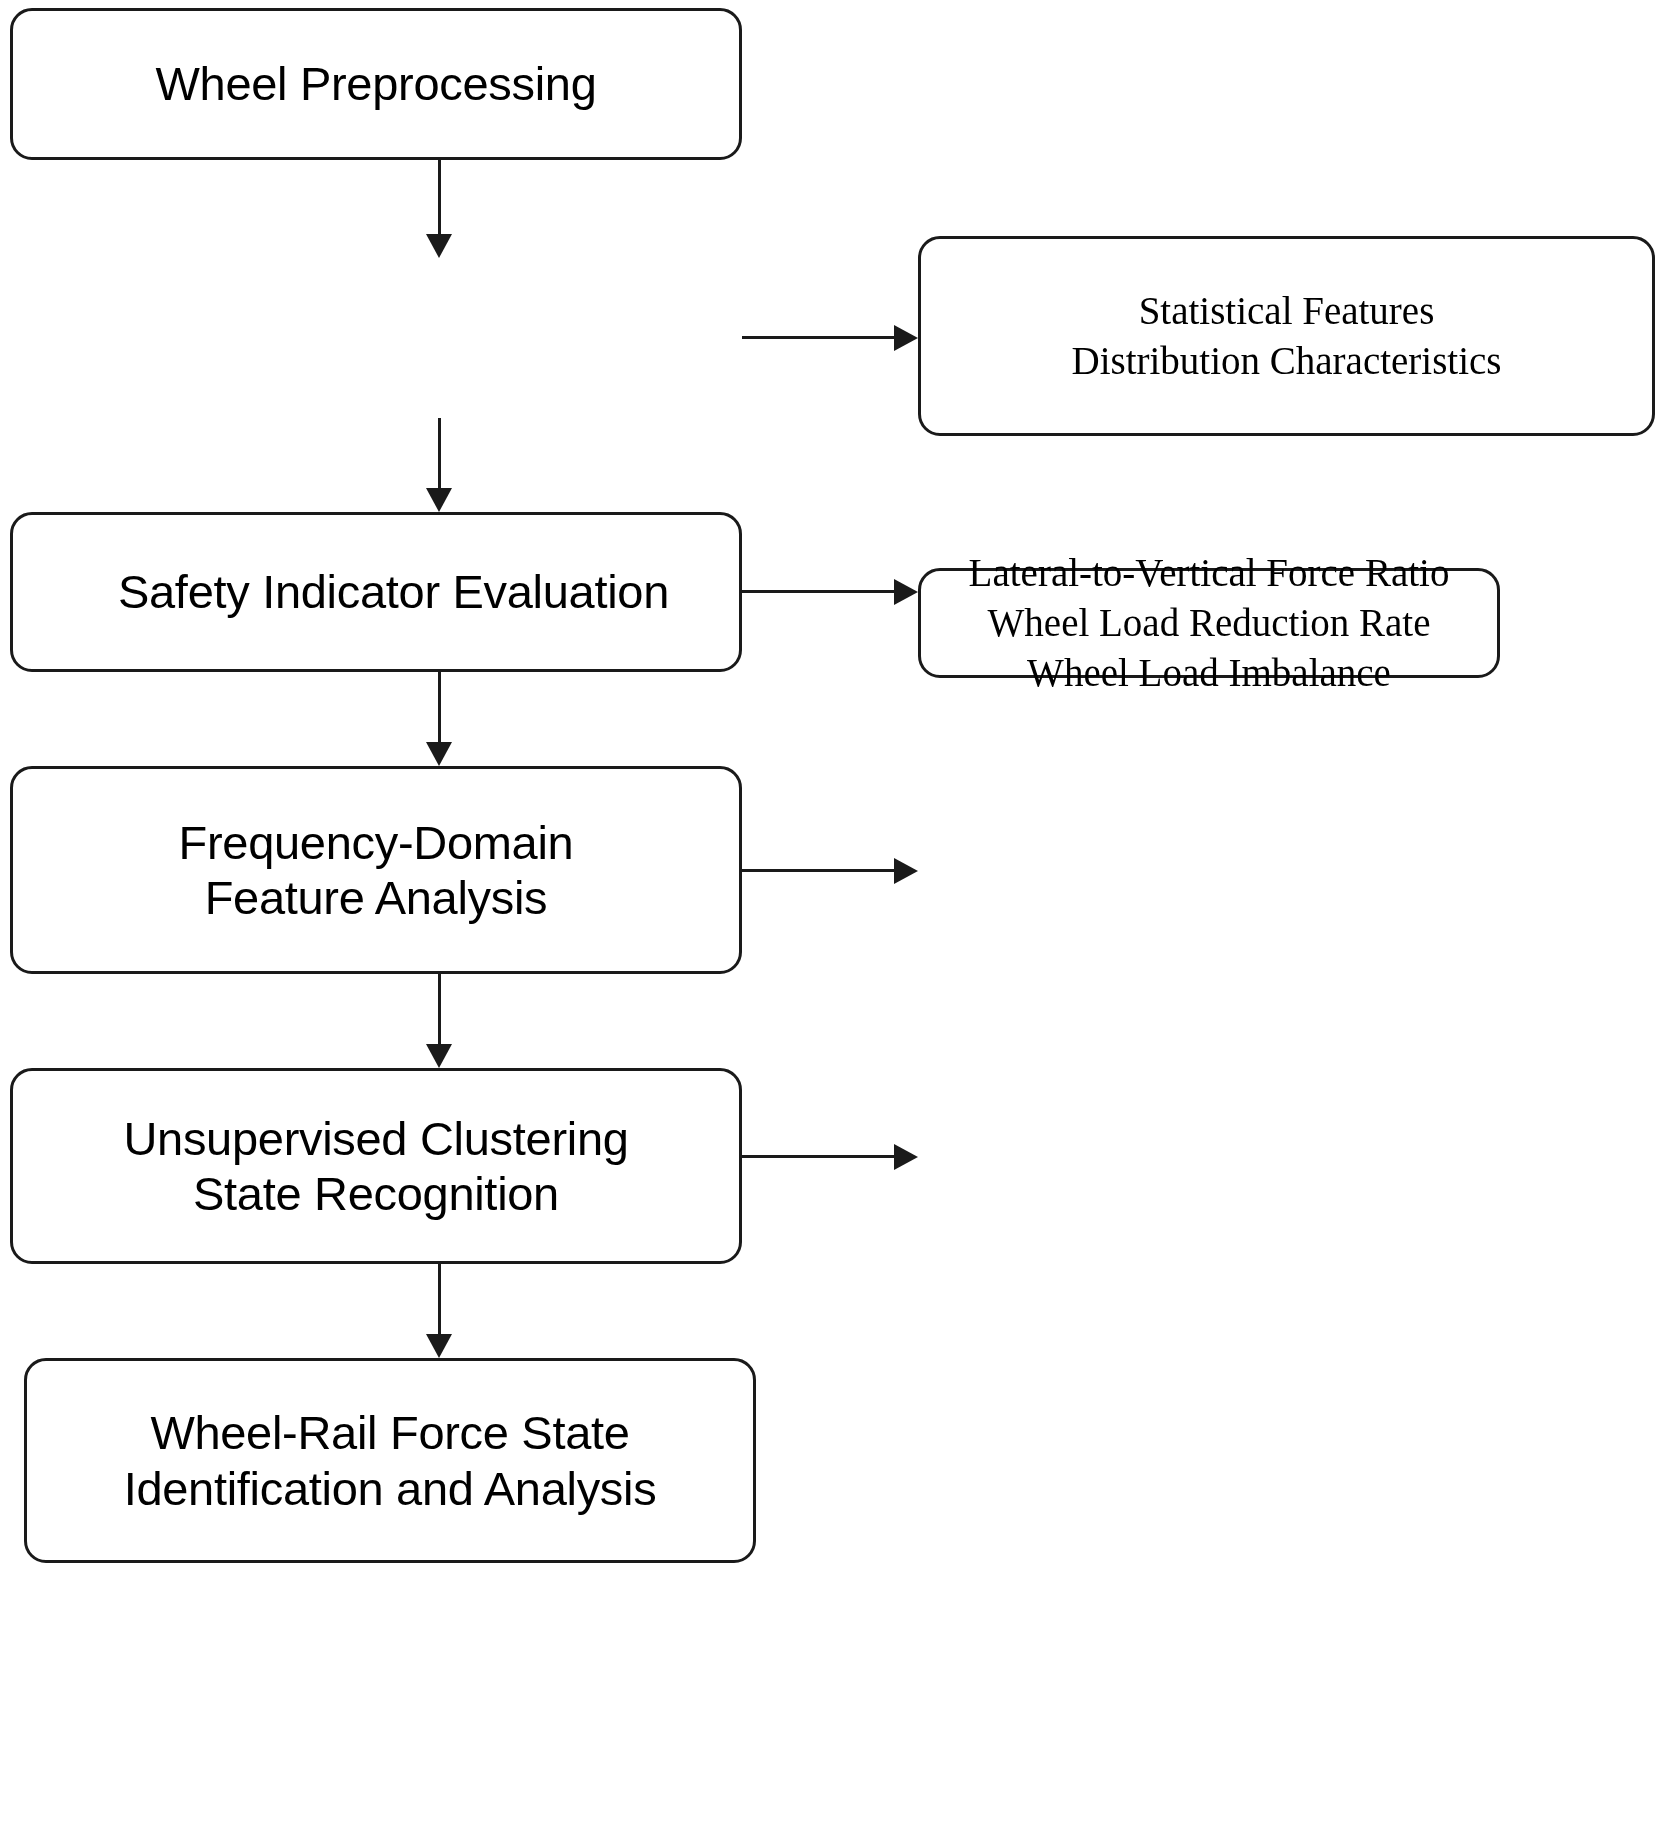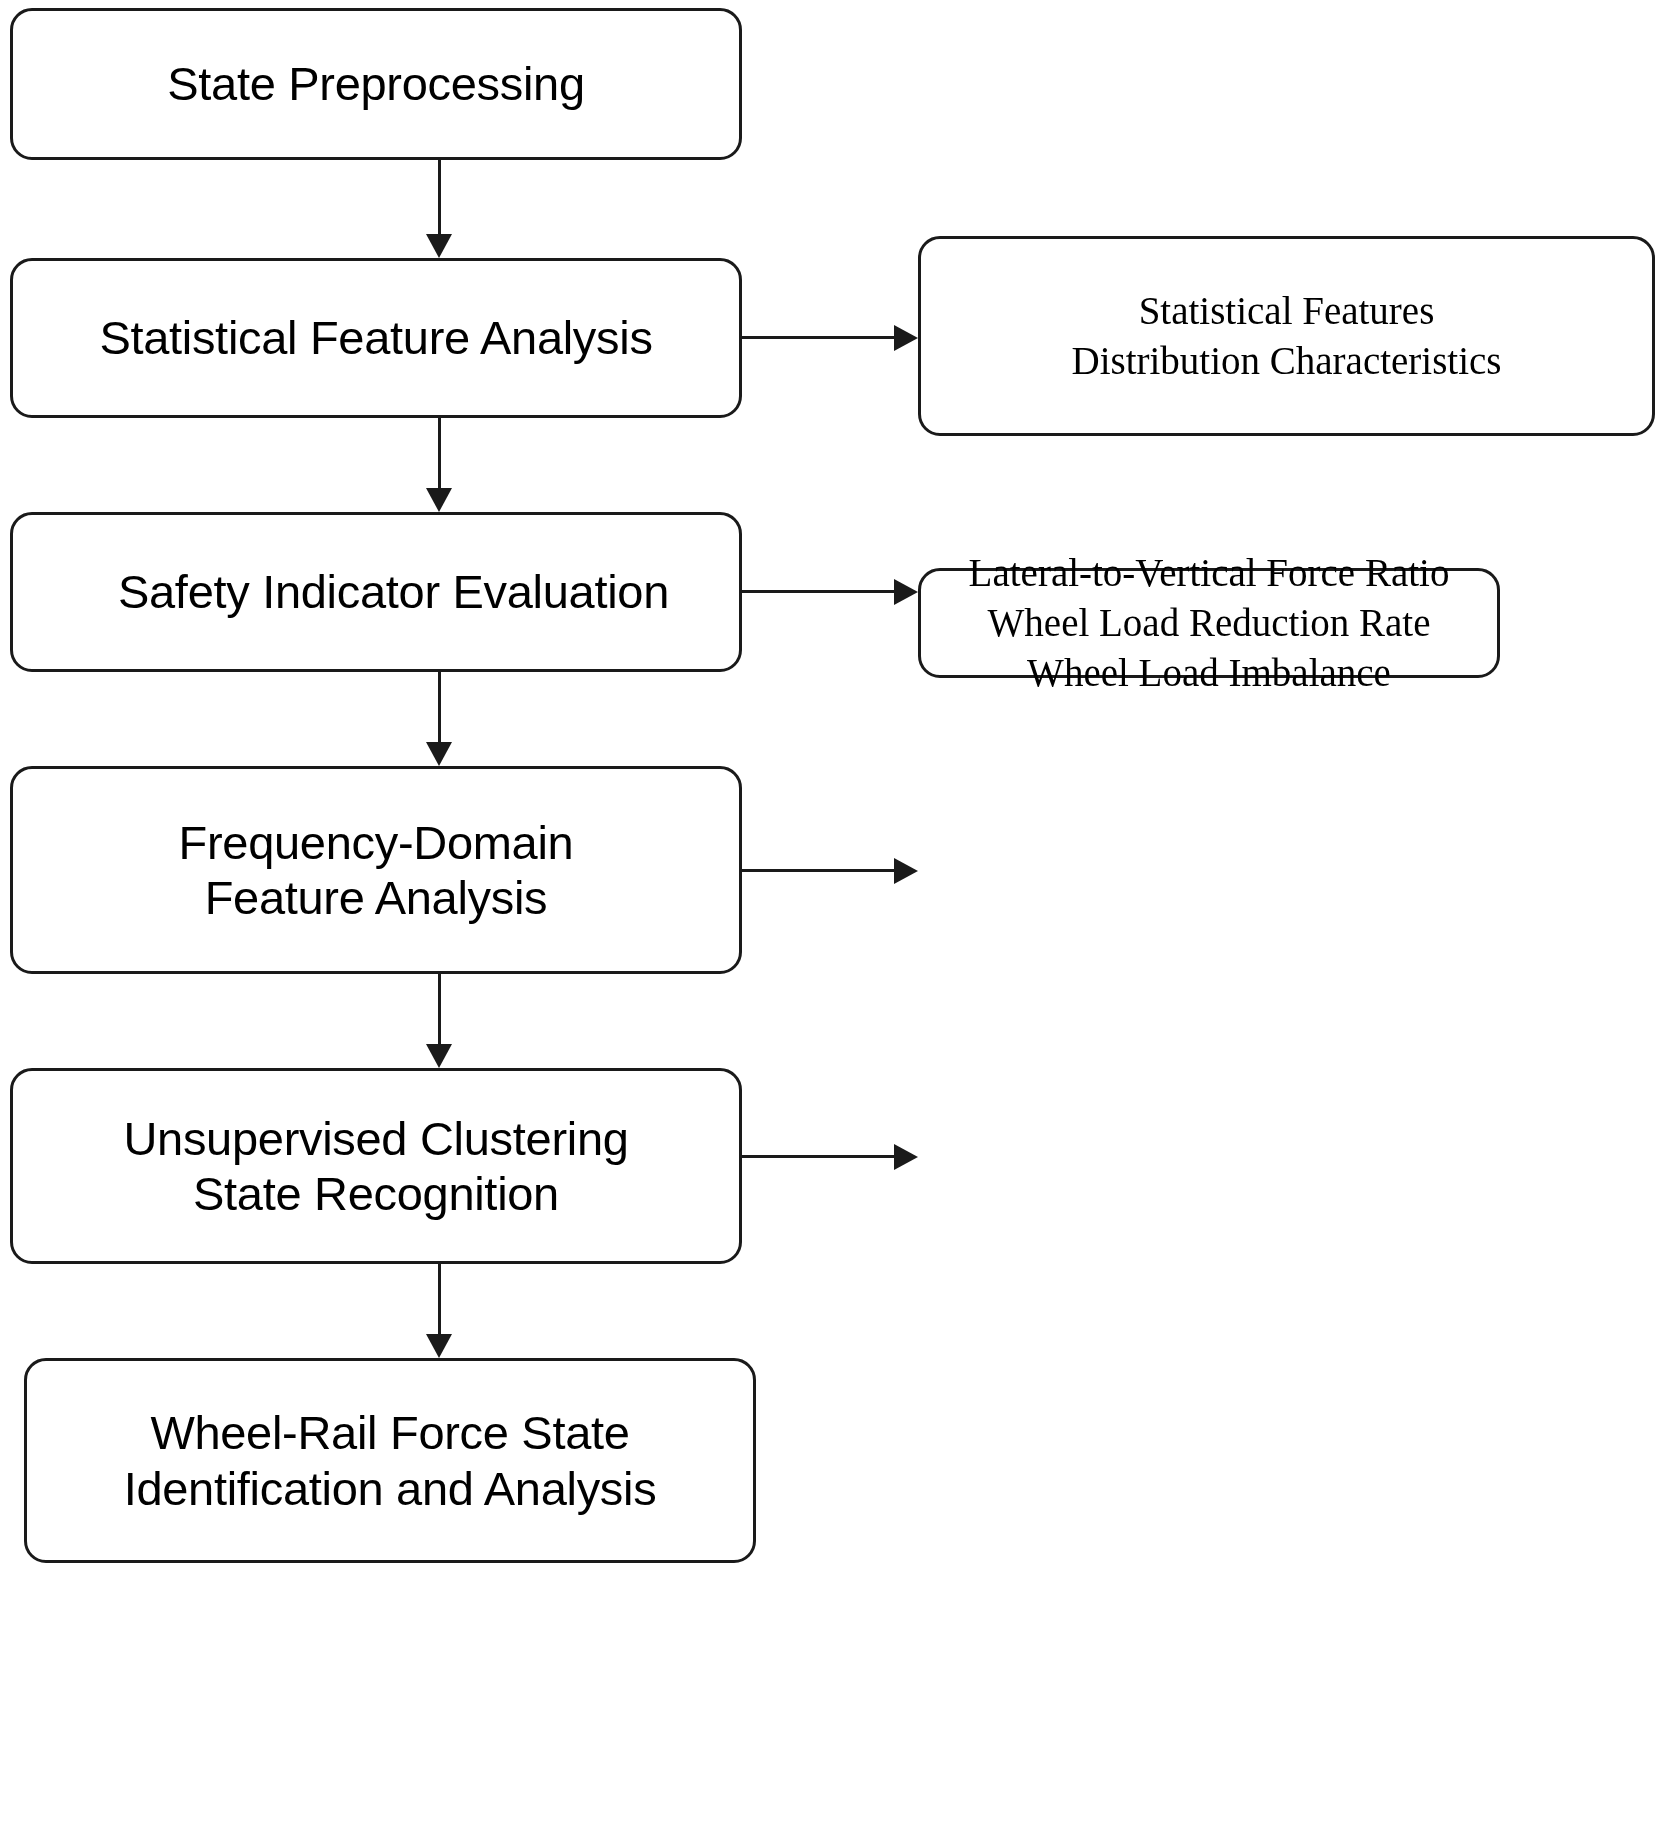--- a/index.html
+++ b/index.html
@@ -74,26 +74,23 @@
     border-bottom: 13px solid transparent;
     border-left: 24px solid #1a1a1a;
   }
 </style>
 </head>
 <body>
 
 <div id="canvas">
 
   <div class="node main-node" style="left:10px; top:8px; width:732px; height:152px;">
-    <span class="label">State Preprocessing</span>
+    <span class="label">Wheel Preprocessing</span>
   </div>
 
-  <div class="node main-node" style="left:10px; top:258px; width:732px; height:160px;">
-    <span class="label">Statistical Feature Analysis</span>
-  </div>
 
   <div class="node main-node" style="left:10px; top:512px; width:732px; height:160px;padding-left:35px;">
     <span class="label">Safety Indicator Evaluation</span>
   </div>
 
   <div class="node main-node" style="left:10px; top:1068px; width:732px; height:196px;">
     <span class="label">Unsupervised Clustering
 State Recognition</span>
   </div>
 

